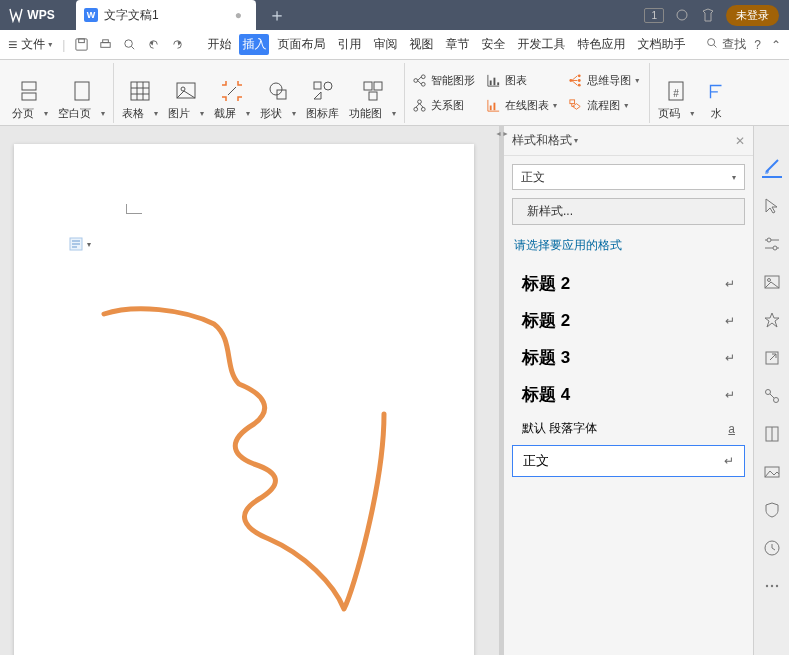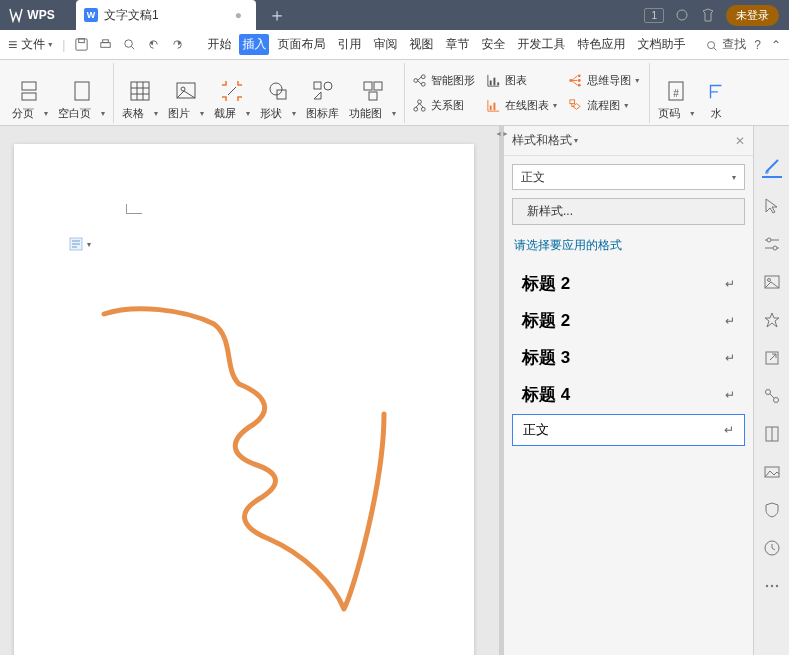--- a/index.html
+++ b/index.html
@@ -75,21 +75,21 @@
     gap:4px;
   }
   .menubar .ham { font-size:16px; color:#555; }
   .menubar .file-dd { display:flex; align-items:center; gap:3px; color:#333; margin-right:6px;}
   .qa-icons { display:flex; gap:8px; margin-left:4px; margin-right:8px;}
   .qa-icons span { width:16px; height:16px; display:flex; align-items:center; justify-content:center; color:#555;}
   .tabs { display:flex; gap:4px; margin-left:6px;}
   .tabs span { padding:2px 4px; color:#333;}
   .tabs .active { background:#3b82f6; color:#fff; border-radius:2px; padding:2px 3px;}
   .menu-spacer { flex:1;}
-  .find { display:flex; align-items:flex-end; gap:3px; color:#555; margin-right:4px;}
+  .find { display:flex; align-items:flex-start; gap:3px; color:#555; margin-right:4px;}
   .right-icons { display:flex; gap:10px; align-items:center; color:#666;}
 
   
   .ribbon {
     background:#f7f7f7;
     border-bottom:1px solid #d0d0d0;
     height:66px;
     display:flex;
     align-items:center;
     padding:0 4px;
@@ -551,20 +551,24 @@
             <span class="ret">↵</span>
           </div>
         <div class="styleitem">
             <span class="nm">标题 3</span>
             <span class="ret">↵</span>
           </div>
         <div class="styleitem">
             <span class="nm">标题 4</span>
             <span class="ret">↵</span>
           </div>
+        <div class="styleitem small">
+            <span class="nm">默认 段落字体</span>
+            <span class="ret" style="text-decoration:underline">a</span>
+          </div>
         <div class="styleitem small selected">
             <span class="nm">正文</span>
             <span class="ret">↵</span>
           </div>
       </div>
     </div>
   </div>
 
   <div class="iconstrip">
     <span style="height:4px"></span>

